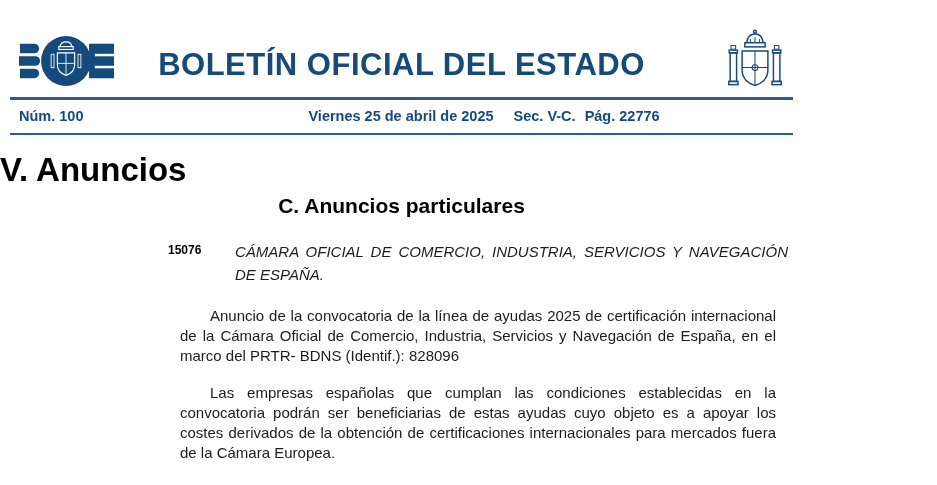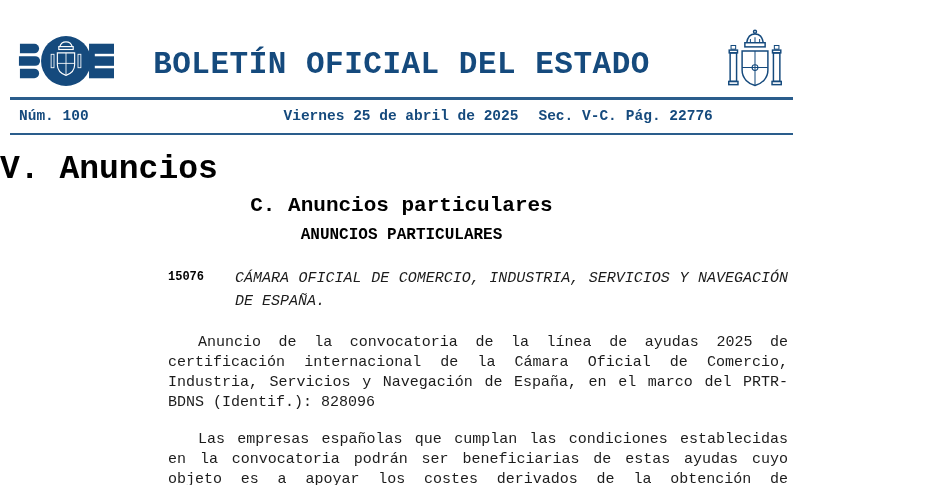--- a/index.html
+++ b/index.html
@@ -1,21 +1,21 @@
 <!DOCTYPE html>
 <html><head>
 <meta charset="utf-8">
 <style>
   html,body { margin:0; padding:0; background:#ffffff; }
   .page {
     position: relative;
     width: 803px;
     height: 485px;
     background: #ffffff;
-    font-family: Liberation Mono, monospace;
+    font-family: Liberation Sans, sans-serif;
     overflow: hidden;
   }
 
   
   .masthead { position: relative; height: 135px; }
   .logo { position: absolute; left: 18px; top: 34px; }
   .masthead-title {
     position: absolute; left: 0; right: 0; top: 47px;
     margin: 0; text-align: center;
     font-size: 31px; font-weight: bold; letter-spacing: 0.5px;
@@ -56,21 +56,21 @@
   .item-num {
     flex: 0 0 67px;
     font-size: 12px; font-weight: bold; color: #000; line-height: 20px;
   }
   .item-entity {
     flex: 1;
     font-size: 15px; font-style: italic; color: #1c1c1c;
     line-height: 23px; text-align: justify;
   }
   .item p {
-    margin: 0; padding: 0;
+    margin: 12px; padding: 0;
     font-size: 15px; line-height: 20px;
     text-align: justify; text-indent: 30px;
   }
   .item p.p1 { margin-top: 20px; }
   .item p.p2 { margin-top: 17px; }
 </style>
 </head>
 <body>
 
 <div class="page">
@@ -133,25 +133,24 @@
         <span>Pág. 22776</span>
       </span>
     </div>
 
     <div class="rule thin"></div>
   </header>
 
   <main>
     <div class="h-section">V. Anuncios</div>
     <div class="h-subsection">C. Anuncios particulares</div>
-    <div class="h-department">ANUNCIOS PARTICULARES</div>
 
     <section class="item">
       <div class="item-head">
         <span class="item-num">15076</span>
         <div class="item-entity">CÁMARA OFICIAL DE COMERCIO, INDUSTRIA, SERVICIOS Y NAVEGACIÓN DE ESPAÑA.</div>
       </div>
       <p class="p1">Anuncio de la convocatoria de la línea de ayudas 2025 de certificación internacional de la Cámara Oficial de Comercio, Industria, Servicios y Navegación de España, en el marco del PRTR- BDNS (Identif.): 828096</p>
-      <p class="p2">Las empresas españolas que cumplan las condiciones establecidas en la convocatoria podrán ser beneficiarias de estas ayudas cuyo objeto es a apoyar los costes derivados de la obtención de certificaciones internacionales para mercados fuera de la Unión Europea.</p>
+      <p class="p2">Las empresas españolas que cumplan las condiciones establecidas en la convocatoria podrán ser beneficiarias de estas ayudas cuyo objeto es a apoyar los costes derivados de la obtención de certificaciones internacionales para mercados fuera de la Cámara Europea.</p>
     </section>
   </main>
 
 </div>
 
 </body></html>

